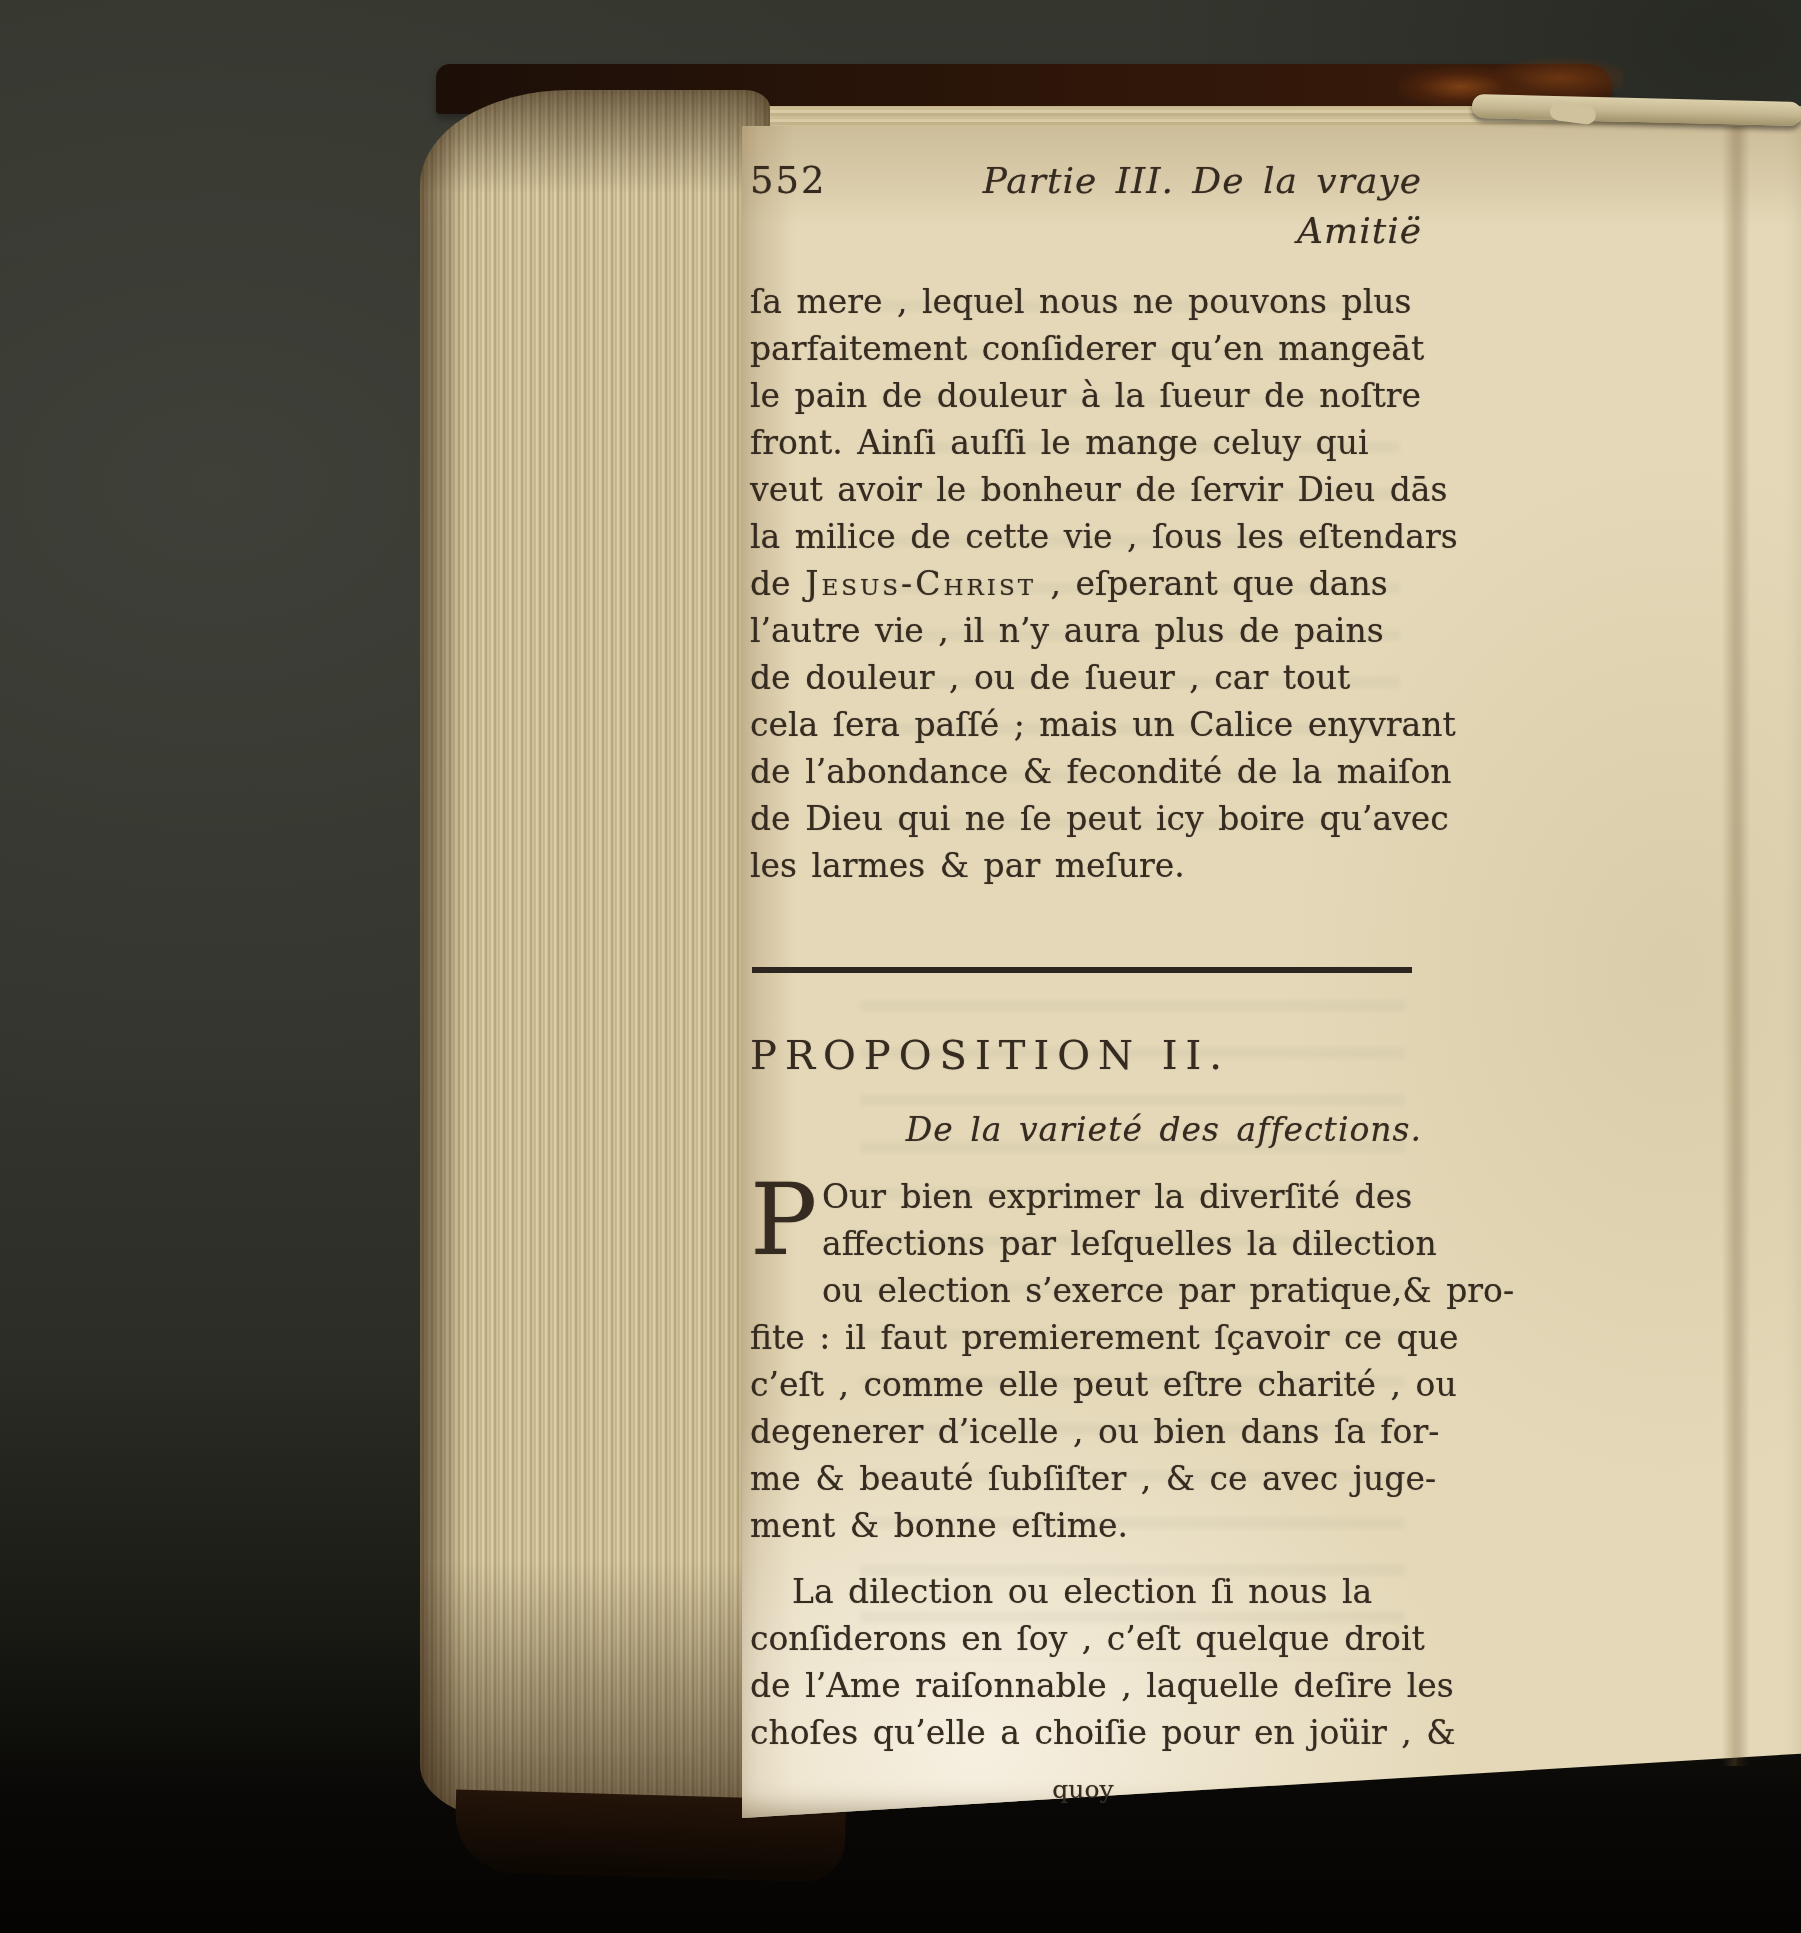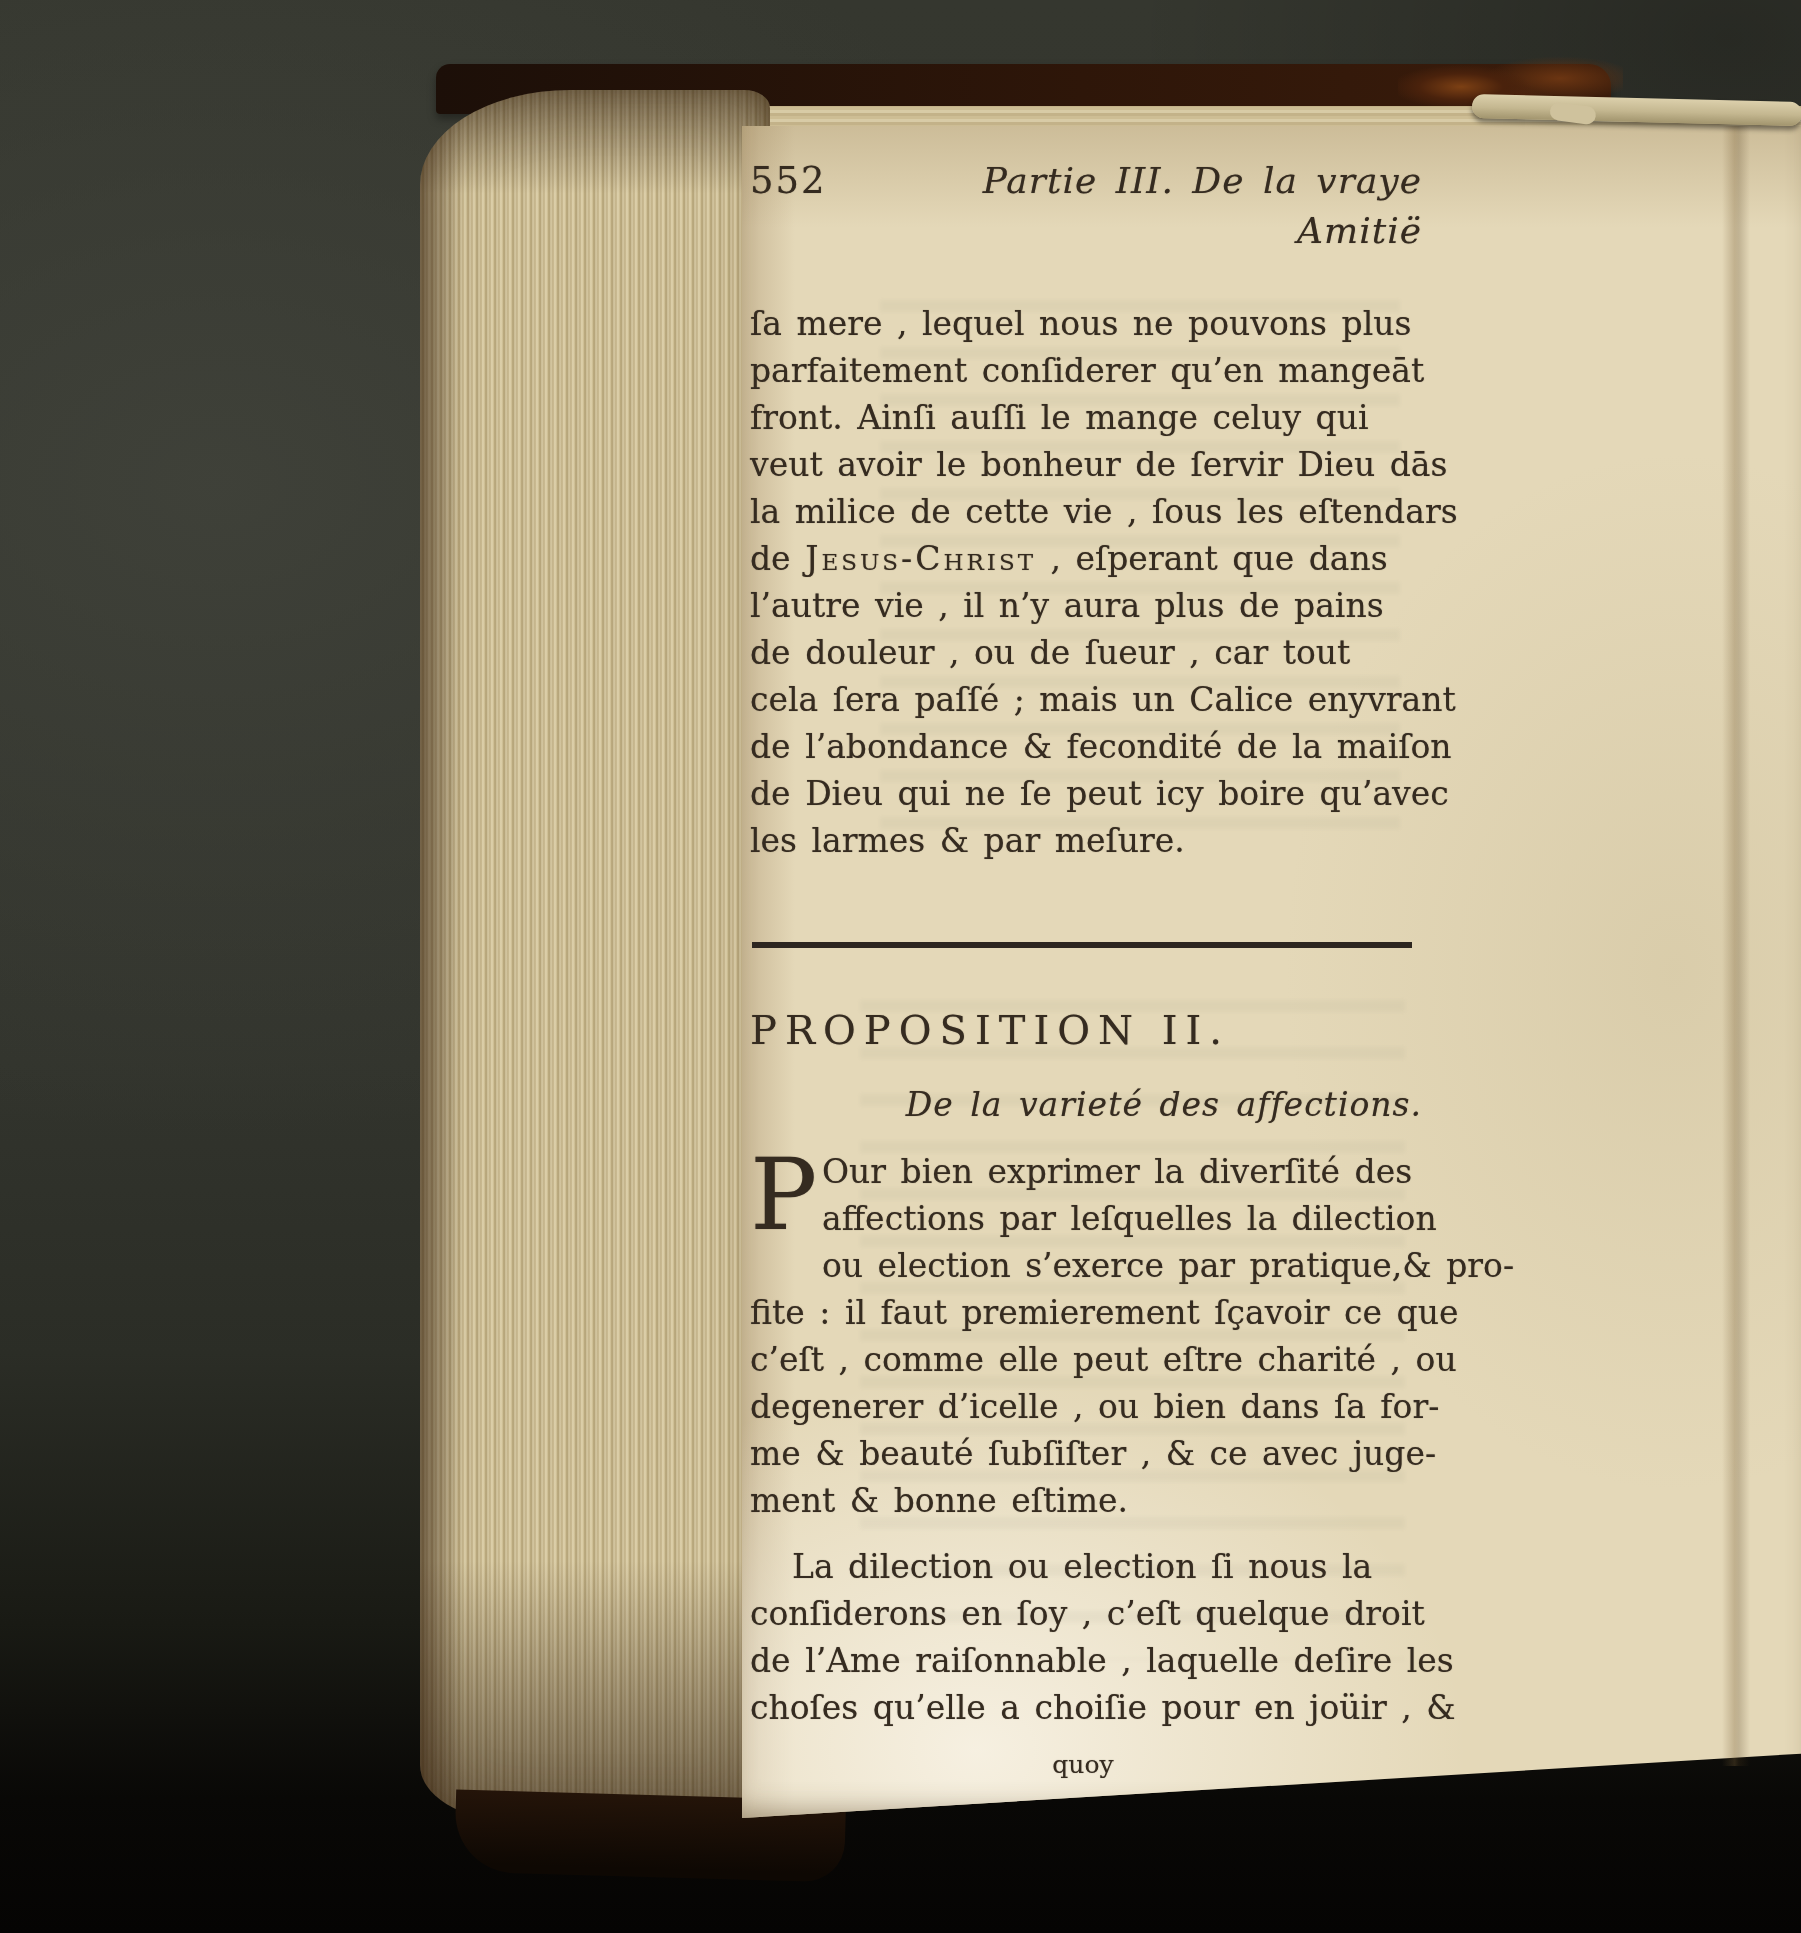--- a/index.html
+++ b/index.html
@@ -80,21 +80,21 @@
   
   .text-block {
     position:absolute; left:750px; top:156px; width:672px;
     color:#352b20;
     text-shadow:0 0 1px rgba(53,43,32,0.5);
   }
   .header-row { display:flex; align-items:baseline; line-height:50px; }
   .pagenum { font-size:37px; letter-spacing:2px; }
   .running-title { font-style:italic; font-size:36px; margin-left:58px; word-spacing:6px; letter-spacing:1px;text-align:right; }
   .para  { }
-  .para1 { margin-top:44px; }
+  .para1 { margin-top:22px; }
   .line  { font-size:33px; line-height:47px; white-space:nowrap; word-spacing:4px; }
   .jc    { font-variant:small-caps; letter-spacing:3px; }
   .rule  { margin-top:78px; margin-left:2px; width:660px; height:6px; background:#2d2620; }
   .prop-heading  { margin-top:56px; text-align:left; font-size:40px; line-height:52px; letter-spacing:8px; white-space:nowrap; }
   .prop-subtitle { margin-top:26px; text-align:right; font-style:italic; font-size:33px; line-height:46px; letter-spacing:1px; word-spacing:5px; }
   .para2 { margin-top:20px; }
   .dropcap { float:left; width:64px; height:92px; font-size:100px; line-height:86px; margin:4px 8px 0 0; }
   .para3 { clear:left; margin-top:19px; }
   .indent { text-indent:42px; }
   .catchword { margin-top:10px; text-align:center; font-size:25px; line-height:47px; padding-right:6px; }
@@ -117,20 +117,21 @@
   <div class="text-block">
 
     <div class="header-row">
       <span class="pagenum">552</span>
       <span class="running-title">Partie III. De la vraye Amitië</span>
     </div>
 
     <div class="para para1">
       <div class="line">ſa mere , lequel nous ne pouvons plus</div>
       <div class="line">parfaitement conſiderer qu’en mangeāt</div>
+      <div class="line">le pain de douleur à la ſueur de noſtre</div>
       <div class="line">front. Ainſi auſſi le mange celuy qui</div>
       <div class="line">veut avoir le bonheur de ſervir Dieu dās</div>
       <div class="line">la milice de cette vie , ſous les eſtendars</div>
       <div class="line"><span>de </span><span class="jc">Jesus-Christ</span><span> , eſperant que dans</span></div>
       <div class="line">l’autre vie , il n’y aura plus de pains</div>
       <div class="line">de douleur , ou de ſueur , car tout</div>
       <div class="line">cela ſera paſſé ; mais un Calice enyvrant</div>
       <div class="line">de l’abondance &amp; fecondité de la maiſon</div>
       <div class="line">de Dieu qui ne ſe peut icy boire qu’avec</div>
       <div class="line">les larmes &amp; par meſure.</div>

